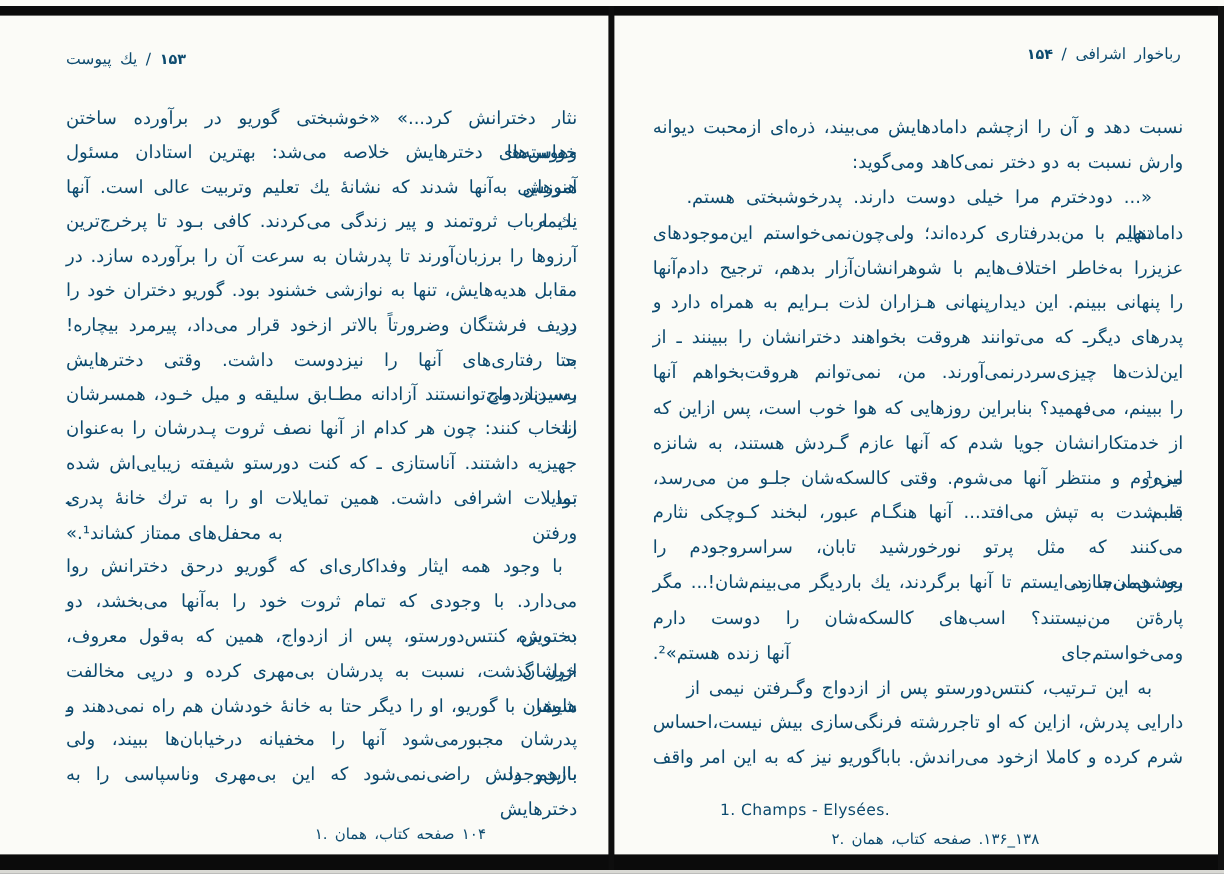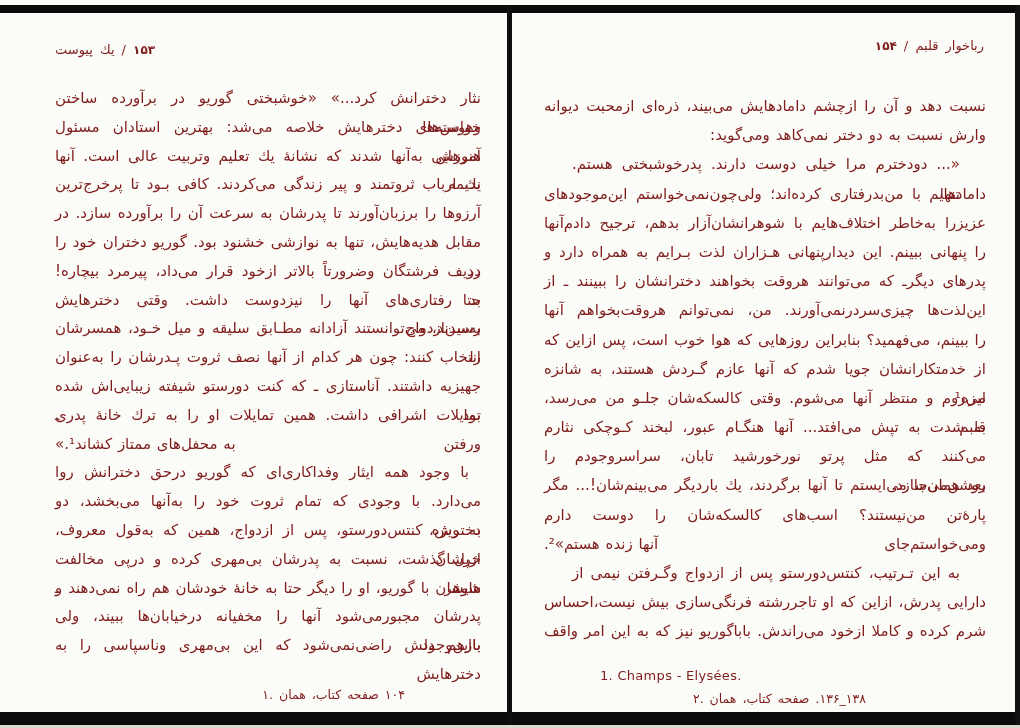--- a/index.html
+++ b/index.html
@@ -1,17 +1,17 @@
 <!DOCTYPE html>
 <html><head>
 <meta charset="utf-8">
 <style>
   html,body{margin:0;padding:0;background:#888;}
   .canvas{position:relative;width:1020px;height:728px;background:#fbfbf7;overflow:hidden;
-          font-family:"DejaVu Sans",sans-serif;color:#7f1d1d;}
+          font-family:"DejaVu Sans",sans-serif;color:#0c4a6e;}
   
   .top-bar{position:absolute;left:0;top:5px;width:1020px;height:8px;background:#0b0b0b;}
   .bottom-bar{position:absolute;left:0;top:712px;width:1020px;height:13px;background:#0b0b0b;}
   .gutter{position:absolute;left:507px;top:5px;width:5px;height:720px;background:#0e0e0e;}
   .right-edge{position:absolute;left:1015px;top:5px;width:5px;height:720px;background:#111;}
   .below-strip{position:absolute;left:0;top:725px;width:1020px;height:3px;background:#d9d9d4;}
 
   
   .phead{position:absolute;display:flex;direction:ltr;align-items:baseline;gap:7px;}
   .phead .tk{font-size:13px;letter-spacing:.2px;}
@@ -83,21 +83,21 @@
     <span class="ltr">۱.</span>
     <span class="rtl">همان</span>
     <span class="rtl">کتاب،</span>
     <span class="rtl">صفحه</span>
     <span class="ltr">۱۰۴</span>
   </div>
 
   <div class="phead" style="right:36px;top:38px;text-align:right;">
     <span class="num ltr">۱۵۴</span>
     <span class="tk ltr">/</span>
-    <span class="tk rtl">قلبم</span>
+    <span class="tk rtl">اشرافی</span>
     <span class="tk rtl">رباخوار</span>
   </div>
 
   <div class="col col-right">
     <div class="line">نسبت دهد و آن را ازچشم دامادهایش می‌بیند، ذره‌ای ازمحبت دیوانه‌</div>
     <div class="line er">وارش نسبت به دو دختر نمی‌کاهد ومی‌گوید:</div>
     <div class="line ind-m">«... دودخترم مرا خیلی دوست دارند. پدرخوشبختی هستم. تنها</div>
     <div class="line">دامادهایم با من‌بدرفتاری کرده‌اند؛ ولی‌چون‌نمی‌خواستم این‌موجودهای</div>
     <div class="line">عزیزرا به‌خاطر اختلاف‌هایم با شوهرانشان‌آزار بدهم، ترجیح دادم‌آنها</div>
     <div class="line">را پنهانی ببینم. این دیدارپنهانی هـزاران لذت بـرایم به همراه دارد و</div>

